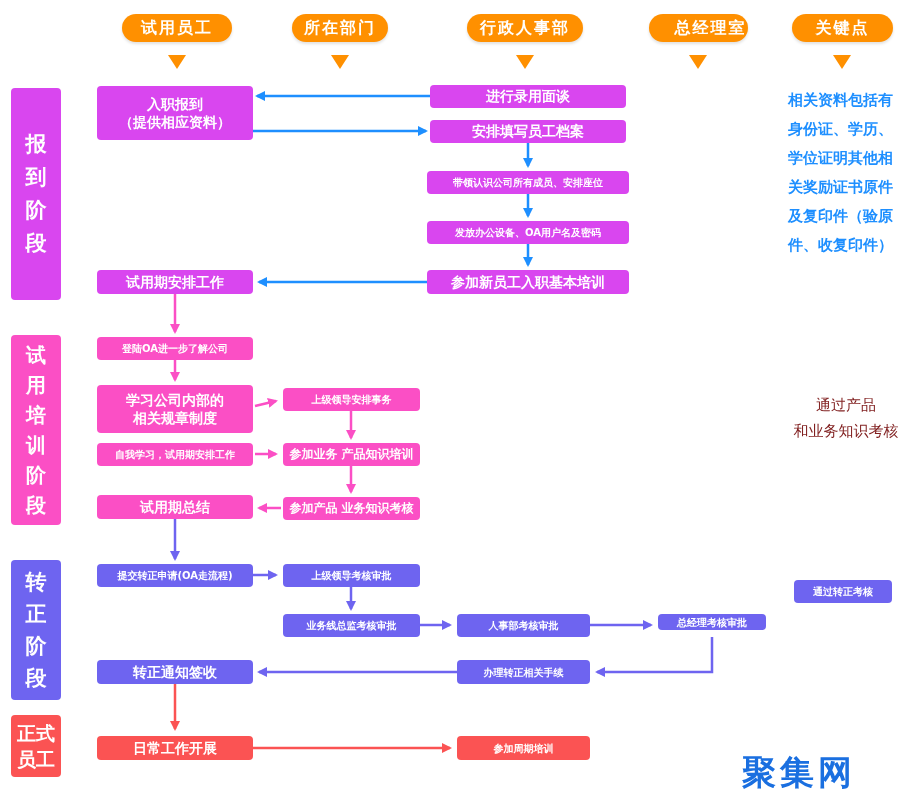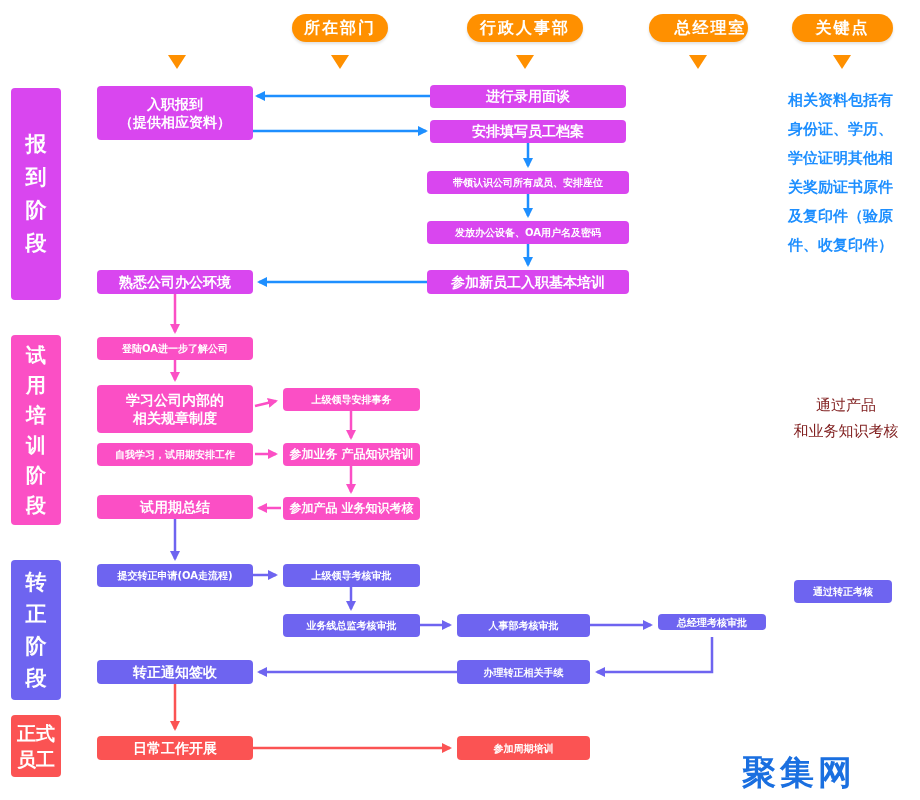--- a/index.html
+++ b/index.html
@@ -38,20 +38,21 @@
   .arrows { position:absolute; left:0; top:0; pointer-events:none; }
 
   .logo { position:absolute; left:742px; top:750px; color:#1a6fe0; font-weight:bold;
     font-size:34px; letter-spacing:4px; }
 </style>
 </head>
 <body>
 
 <div class="canvas">
 
+  <div class="lane-header" style="left:122px;width:110px;">试用员工</div>
   <div class="lane-header" style="left:292px;width:96px;">所在部门</div>
   <div class="lane-header" style="left:467px;width:116px;">行政人事部</div>
   <div class="lane-header" style="left:649px;width:99px;padding-left:24px;">总经理室</div>
   <div class="lane-header" style="left:792px;width:101px;">关键点</div>
 
   <div class="tri" style="left:168px;"></div>
   <div class="tri" style="left:331px;"></div>
   <div class="tri" style="left:516px;"></div>
   <div class="tri" style="left:689px;"></div>
   <div class="tri" style="left:833px;"></div>
@@ -64,21 +65,21 @@
     </div>
   <div class="stage red" style="top:715px;height:62px;">
       <div class="vtxt2">正式员工</div>
     </div>
   <div class="stage purple" style="top:560px;height:140px;">
       <div class="vtxt" style="line-height:32px;">转正阶段</div>
     </div>
 
   <div class="box blue" style="left:97px;top:86px;width:156px;height:54px;">入职报到
 （提供相应资料）</div>
-  <div class="box blue" style="left:97px;top:270px;width:156px;height:24px;">熟悉公司办公环境</div>
+  <div class="box blue" style="left:97px;top:270px;width:156px;height:24px;">试用期安排工作</div>
   <div class="box pink f13" style="left:97px;top:337px;width:156px;height:23px;">登陆OA进一步了解公司</div>
   <div class="box pink" style="left:97px;top:385px;width:156px;height:48px;">学习公司内部的
 相关规章制度</div>
   <div class="box pink f13" style="left:97px;top:443px;width:156px;height:23px;">自我学习，试用期安排工作</div>
   <div class="box pink" style="left:97px;top:495px;width:156px;height:24px;">试用期总结</div>
   <div class="box purple f13" style="left:97px;top:564px;width:156px;height:23px;">提交转正申请(OA走流程)</div>
   <div class="box purple" style="left:97px;top:660px;width:156px;height:24px;">转正通知签收</div>
   <div class="box red" style="left:97px;top:736px;width:156px;height:24px;">日常工作开展</div>
 
   <div class="box pink f13" style="left:283px;top:388px;width:137px;height:23px;">上级领导安排事务</div>

